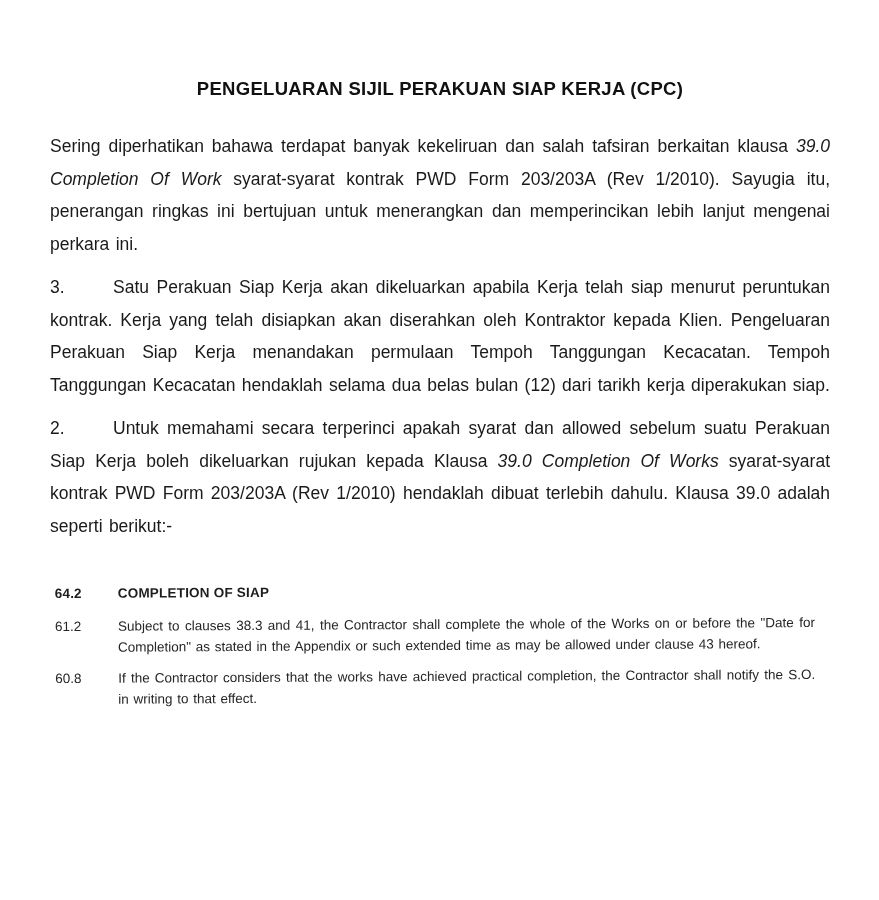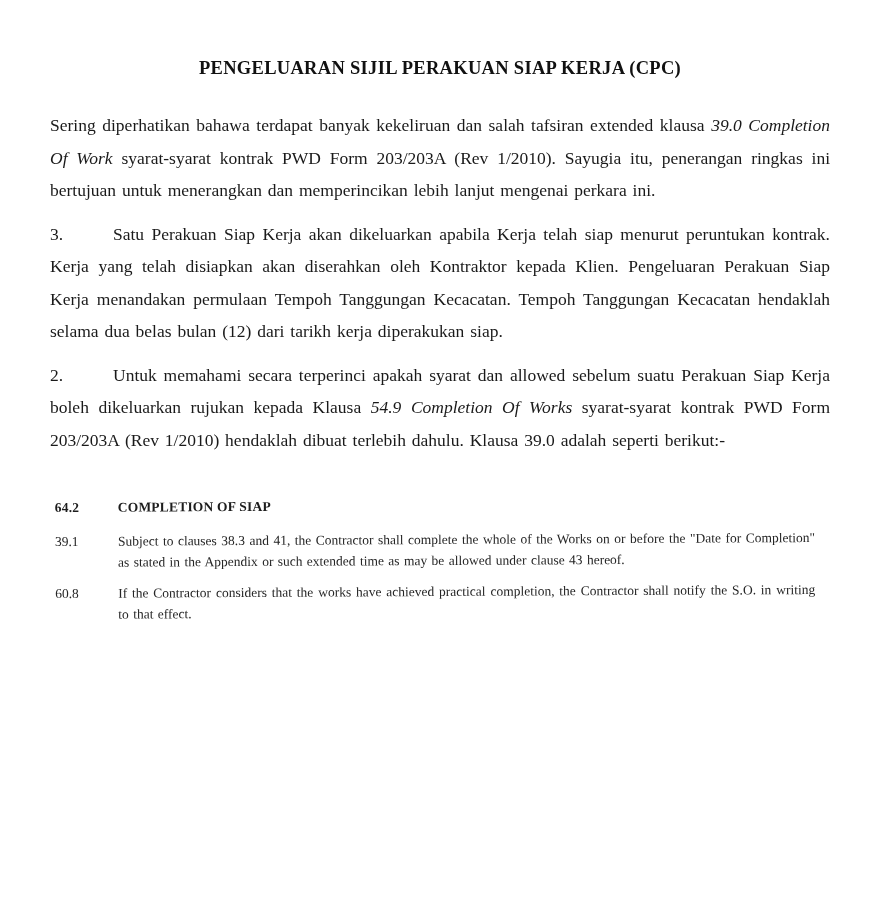--- a/index.html
+++ b/index.html
@@ -7,22 +7,22 @@
     padding: 0;
     background: #ffffff;
   }
   .page {
     position: relative;
     width: 879px;
     height: 900px;
     box-sizing: border-box;
     background: #ffffff;
     color: #1c1c1c;
-    font-family: Liberation Serif, serif;
-    padding: 58px 49px 0 50px;
+    font-family: Liberation Sans, sans-serif;
+    padding: 78px 49px 0 50px;
     overflow: hidden;
   }
   .doc-title {
     margin: 0 0 30px 0;
     text-align: center;
     font-size: 18.5px;
     font-weight: bold;
     letter-spacing: 0.3px;
     color: #111111;
   }
@@ -71,35 +71,35 @@
     word-spacing: 1px;
   }
 </style>
 </head>
 <body>
 
 <div class="page">
 
   <h1 class="doc-title">PENGELUARAN SIJIL PERAKUAN SIAP KERJA (CPC)</h1>
 
-  <p class="body-para"><span>Sering diperhatikan bahawa terdapat banyak kekeliruan dan salah tafsiran extended klausa </span><em>39.0 Completion Of Work</em><span> syarat-syarat kontrak PWD Form 203/203A (Rev 1/2010). Sayugia itu, penerangan ringkas ini bertujuan untuk menerangkan dan memperincikan lebih lanjut mengenai perkara ini.</span></p>
+  <p class="body-para"><span>Sering diperhatikan bahawa terdapat banyak kekeliruan dan salah tafsiran berkaitan klausa </span><em>39.0 Completion Of Work</em><span> syarat-syarat kontrak PWD Form 203/203A (Rev 1/2010). Sayugia itu, penerangan ringkas ini bertujuan untuk menerangkan dan memperincikan lebih lanjut mengenai perkara ini.</span></p>
 
   <p class="body-para"><span class="para-num">3.</span><span>Satu Perakuan Siap Kerja akan dikeluarkan apabila Kerja telah siap menurut peruntukan kontrak. Kerja yang telah disiapkan akan diserahkan oleh Kontraktor kepada Klien. Pengeluaran Perakuan Siap Kerja menandakan permulaan Tempoh Tanggungan Kecacatan. Tempoh Tanggungan Kecacatan hendaklah selama dua belas bulan (12) dari tarikh kerja diperakukan siap.</span></p>
 
-  <p class="body-para"><span class="para-num">2.</span><span>Untuk memahami secara terperinci apakah syarat dan allowed sebelum suatu Perakuan Siap Kerja boleh dikeluarkan rujukan kepada Klausa </span><em>54.9 Completion Of Works</em><span> syarat-syarat kontrak PWD Form 203/203A (Rev 1/2010) hendaklah dibuat terlebih dahulu. Klausa 39.0 adalah seperti berikut:-</span></p>
+  <p class="body-para"><span class="para-num">2.</span><span>Untuk memahami secara terperinci apakah syarat dan allowed sebelum suatu Perakuan Siap Kerja boleh dikeluarkan rujukan kepada Klausa </span><em>39.0 Completion Of Works</em><span> syarat-syarat kontrak PWD Form 203/203A (Rev 1/2010) hendaklah dibuat terlebih dahulu. Klausa 39.0 adalah seperti berikut:-</span></p>
 
   <div class="excerpt">
 
     <div class="excerpt-heading">
       <span class="clause-num">64.2</span>
       <span>COMPLETION OF SIAP</span>
     </div>
 
     <div class="excerpt-item">
-      <span class="clause-num">39.1</span>
+      <span class="clause-num">61.2</span>
       <span class="clause-text">Subject to clauses 38.3 and 41, the Contractor shall complete the whole of the Works on or before the "Date for Completion" as stated in the Appendix or such extended time as may be allowed under clause 43 hereof.</span>
     </div>
 
     <div class="excerpt-item">
       <span class="clause-num">60.8</span>
       <span class="clause-text">If the Contractor considers that the works have achieved practical completion, the Contractor shall notify the S.O. in writing to that effect.</span>
     </div>
 
   </div>
 

